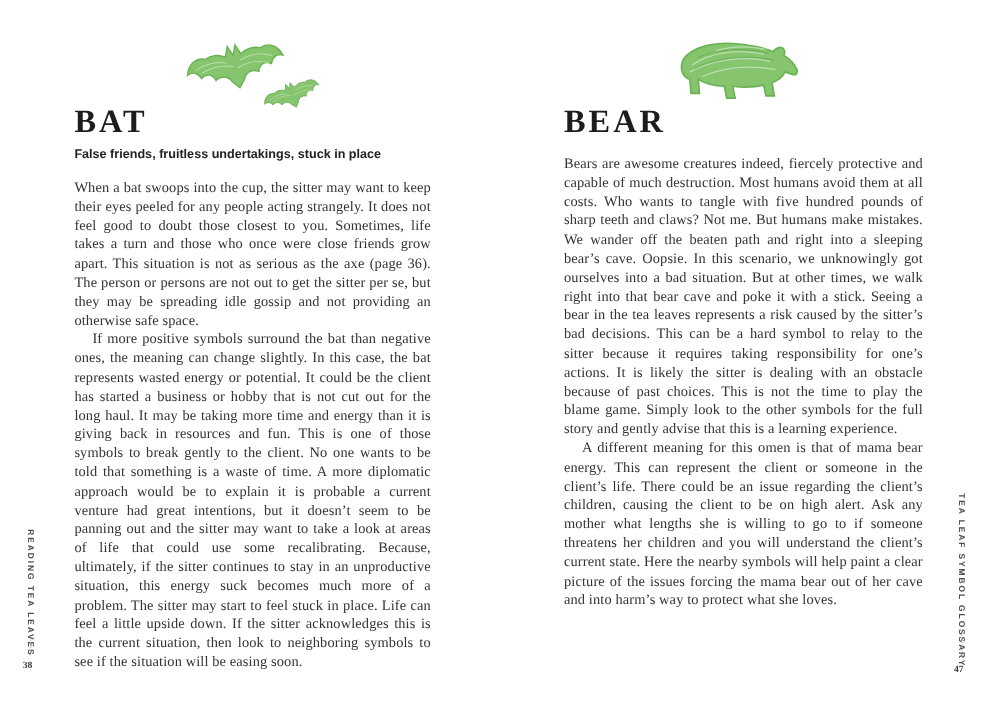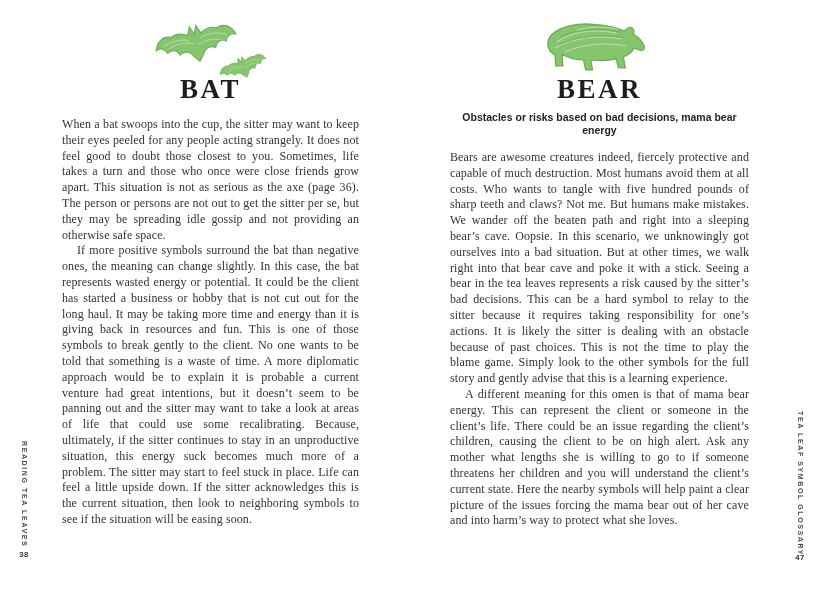--- a/index.html
+++ b/index.html
@@ -7,23 +7,23 @@
   body { font-family: "Liberation Serif", serif; color: #2f2f2f; }
 
   .spread { position: relative; width: 828px; height: 594px; background: #ffffff; }
 
   .page { position: absolute; top: 0; height: 594px; }
   .page.left  { left: 0;   width: 414px; }
   .page.right { left: 414px; width: 414px; }
 
   .column { position: relative; }
   .page.left  .column { margin-left: 62px; width: 297px; }
-  .page.right .column { margin-left: 36px; width: 299px; }
+  .page.right .column { margin-left: 56px; width: 299px; }
 
-  .page-header { text-align: center; padding-top: 20px; }
+  .page-header { padding-top: 32px; }
 
   .figure { height: 60px; display: flex; justify-content: center; align-items: flex-start; }
   .figure svg { display: block; }
 
   .symbol-title {
     font-family: "Liberation Serif", serif;
     font-weight: 700;
     font-size: 27px;
     line-height: 30px;
     letter-spacing: 2.5px;
@@ -66,21 +66,21 @@
   .dotted-rule {
     position: absolute;
     width: 0;
     border-left: 1px dotted #b9b9b9;
   }
   .dotted-rule.left  { left: 25px;  top: 533px; height: 13px; }
   .dotted-rule.right { left: 801px; top: 528px; height: 18px; }
 
   .page-number {
     position: absolute;
-    font-family: Liberation Mono, monospace;
+    font-family: Liberation Serif, serif;
     font-size: 8px;
     font-weight: 700;
     color: #3a3a3a;
   }
   .page-number.left  { left: 19px;  top: 550px; }
   .page-number.right { left: 795px; top: 553px; }
 </style>
 </head>
 <body>
 
@@ -107,20 +107,21 @@
                          C22,-20 14,-19 8,-15
                          L4,-25 Z" fill="#86c46e" stroke="#69b254" stroke-width="1.4"></path>
                 <path d="M-40,-8 C-30,-12 -18,-13 -8,-9 M-34,-4 C-24,-8 -12,-8 -2,-4 M6,-9 C16,-13 28,-12 38,-7 M2,-2 C14,-6 26,-5 34,0" fill="none" stroke="#ffffff" stroke-width="1" opacity="0.45"></path>
               </g>
             </defs>
             <use href="#bat-shape" transform="translate(48,28) rotate(-12) scale(0.88)"></use>
             <use href="#bat-shape" transform="translate(98,52) rotate(-20) scale(0.52)"></use>
           </svg>
         </div>
         <h1 class="symbol-title">BAT</h1>
+        <p class="symbol-subtitle">False friends, fruitless undertakings, stuck in place</p>
       </div>
       <div class="body-text">
         <p>When a bat swoops into the cup, the sitter may want to keep their eyes peeled for any people acting strangely. It does not feel good to doubt those closest to you. Sometimes, life takes a turn and those who once were close friends grow apart. This situation is not as serious as the axe (page 36). The person or persons are not out to get the sitter per se, but they may be spreading idle gossip and not providing an otherwise safe space.</p>
         <p>If more positive symbols surround the bat than negative ones, the meaning can change slightly. In this case, the bat represents wasted energy or potential. It could be the client has started a business or hobby that is not cut out for the long haul. It may be taking more time and energy than it is giving back in resources and fun. This is one of those symbols to break gently to the client. No one wants to be told that something is a waste of time. A more diplomatic approach would be to explain it is probable a current venture had great intentions, but it doesn’t seem to be panning out and the sitter may want to take a look at areas of life that could use some recalibrating. Because, ultimately, if the sitter continues to stay in an unproductive situation, this energy suck becomes much more of a problem. The sitter may start to feel stuck in place. Life can feel a little upside down. If the sitter acknowledges this is the current situation, then look to neighboring symbols to see if the situation will be easing soon.</p>
       </div>
     </div>
   </section>
 
   <section class="page right">
     <div class="column">
@@ -140,21 +141,20 @@
                      C66,41 56,41 48,40
                      L50,50 L43,50 L41,40
                      C33,40 25,38 19,34
                      L20,46 L13,46 L12,34
                      C10,34 9,33 8,32 Z" fill="#86c46e" stroke="#69b254" stroke-width="1.4"></path>
             <path d="M14,22 C28,12 52,8 74,13 M12,28 C30,18 56,14 80,19 M22,32 C40,24 62,22 84,26 M34,10 C48,6 62,6 76,9" fill="none" stroke="#ffffff" stroke-width="1.1" opacity="0.45"></path>
             <path d="M18,16 C34,9 58,7 78,12 M16,25 C34,16 60,13 82,18" fill="none" stroke="#5aa046" stroke-width="0.9" opacity="0.55"></path>
           </svg>
         </div>
         <h1 class="symbol-title">BEAR</h1>
-        <p class="symbol-subtitle">Obstacles or risks based on bad decisions, mama bear energy</p>
       </div>
       <div class="body-text">
         <p>Bears are awesome creatures indeed, fiercely protective and capable of much destruction. Most humans avoid them at all costs. Who wants to tangle with five hundred pounds of sharp teeth and claws? Not me. But humans make mistakes. We wander off the beaten path and right into a sleeping bear’s cave. Oopsie. In this scenario, we unknowingly got ourselves into a bad situation. But at other times, we walk right into that bear cave and poke it with a stick. Seeing a bear in the tea leaves represents a risk caused by the sitter’s bad decisions. This can be a hard symbol to relay to the sitter because it requires taking responsibility for one’s actions. It is likely the sitter is dealing with an obstacle because of past choices. This is not the time to play the blame game. Simply look to the other symbols for the full story and gently advise that this is a learning experience.</p>
         <p>A different meaning for this omen is that of mama bear energy. This can represent the client or someone in the client’s life. There could be an issue regarding the client’s children, causing the client to be on high alert. Ask any mother what lengths she is willing to go to if someone threatens her children and you will understand the client’s current state. Here the nearby symbols will help paint a clear picture of the issues forcing the mama bear out of her cave and into harm’s way to protect what she loves.</p>
       </div>
     </div>
   </section>
 
   <div class="sidebar-label left">READING TEA LEAVES</div>
   <div class="dotted-rule left"></div>

